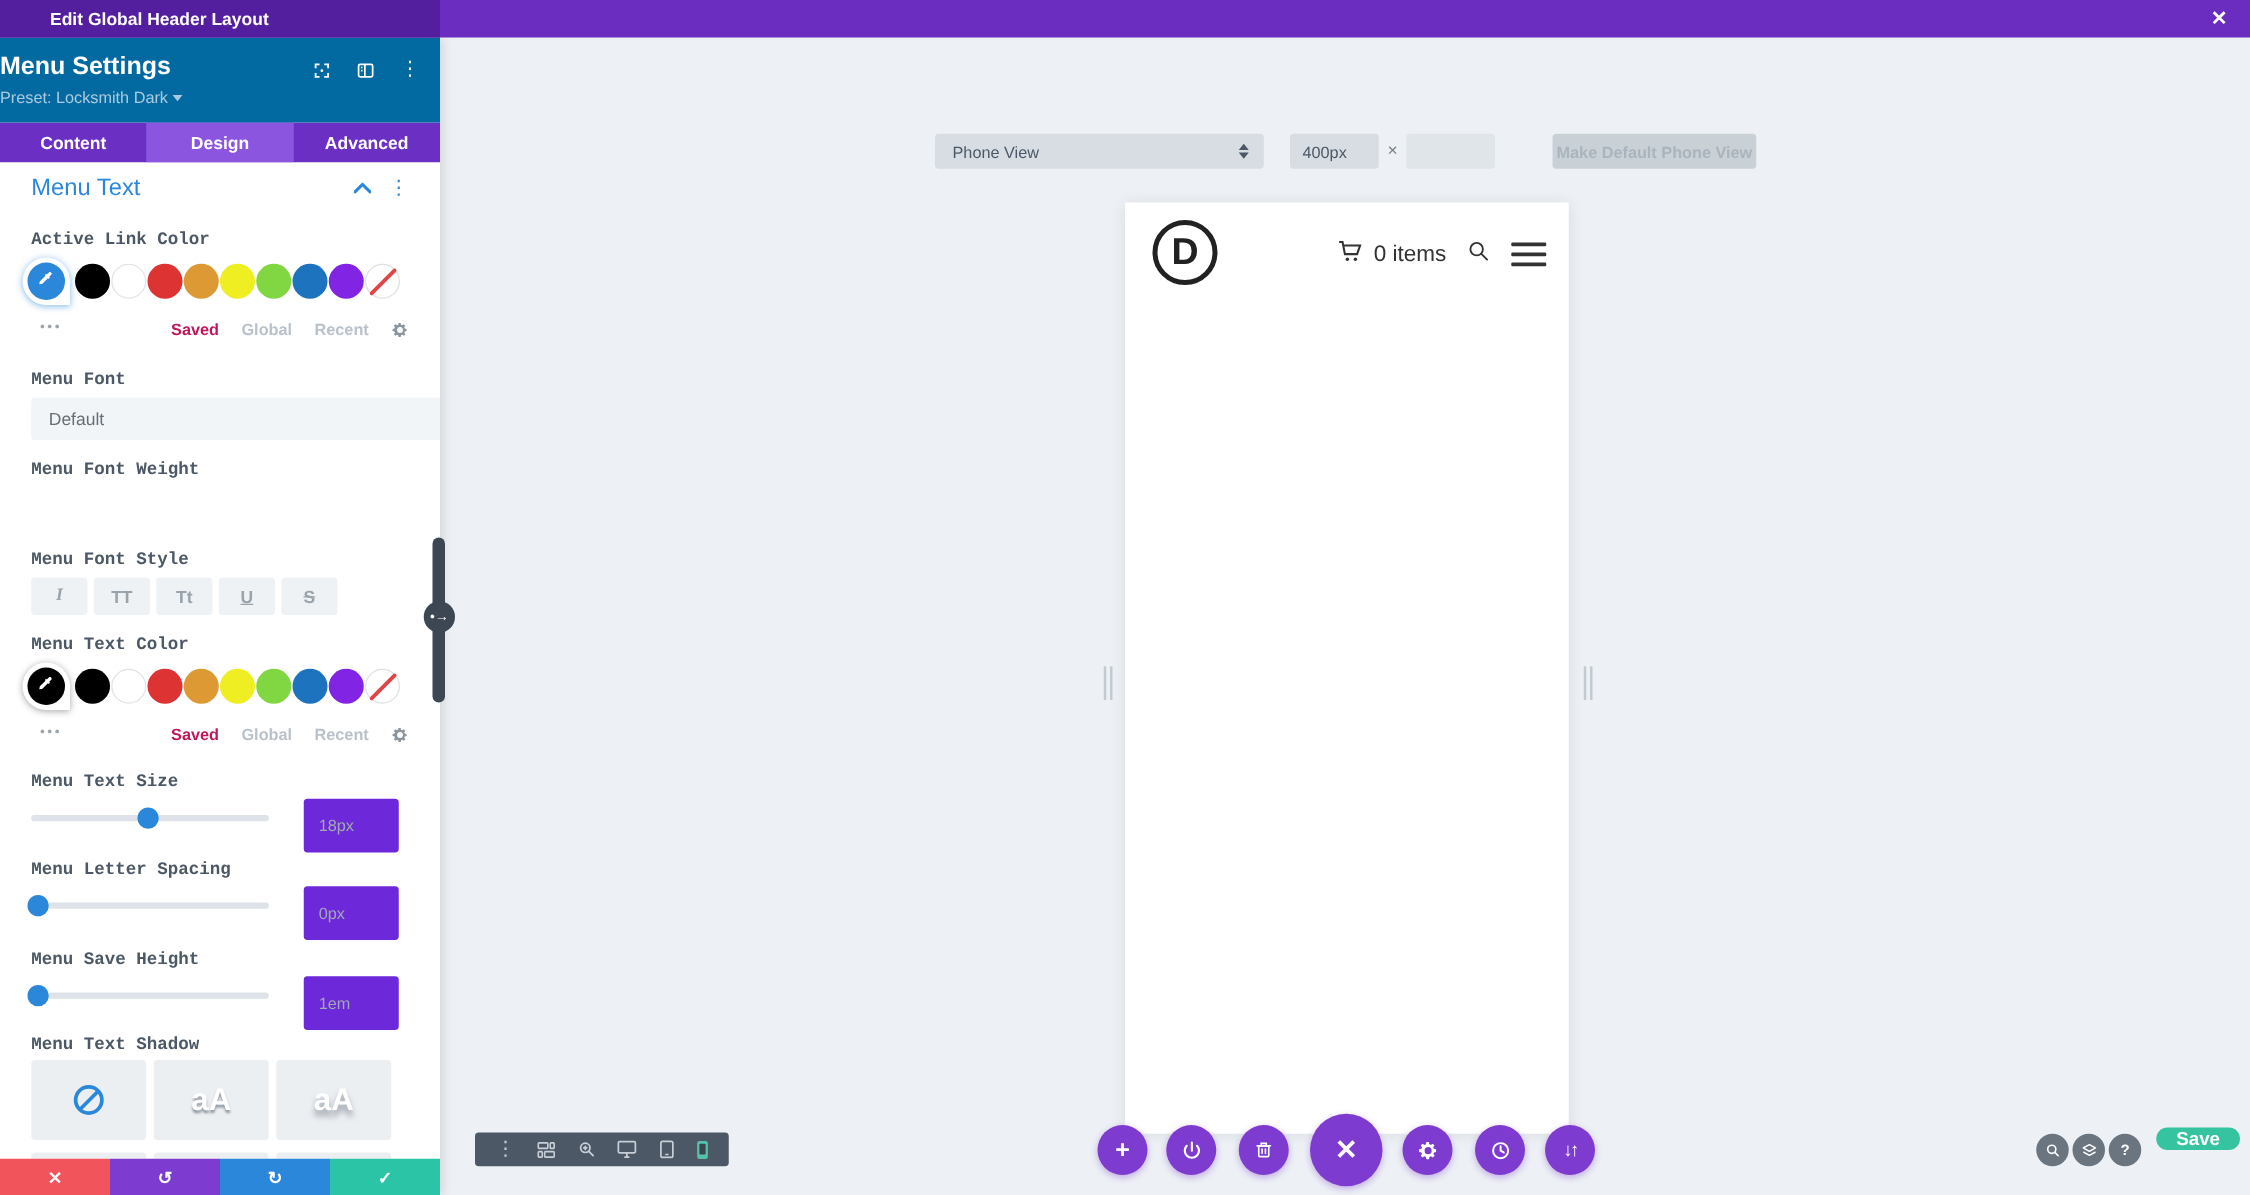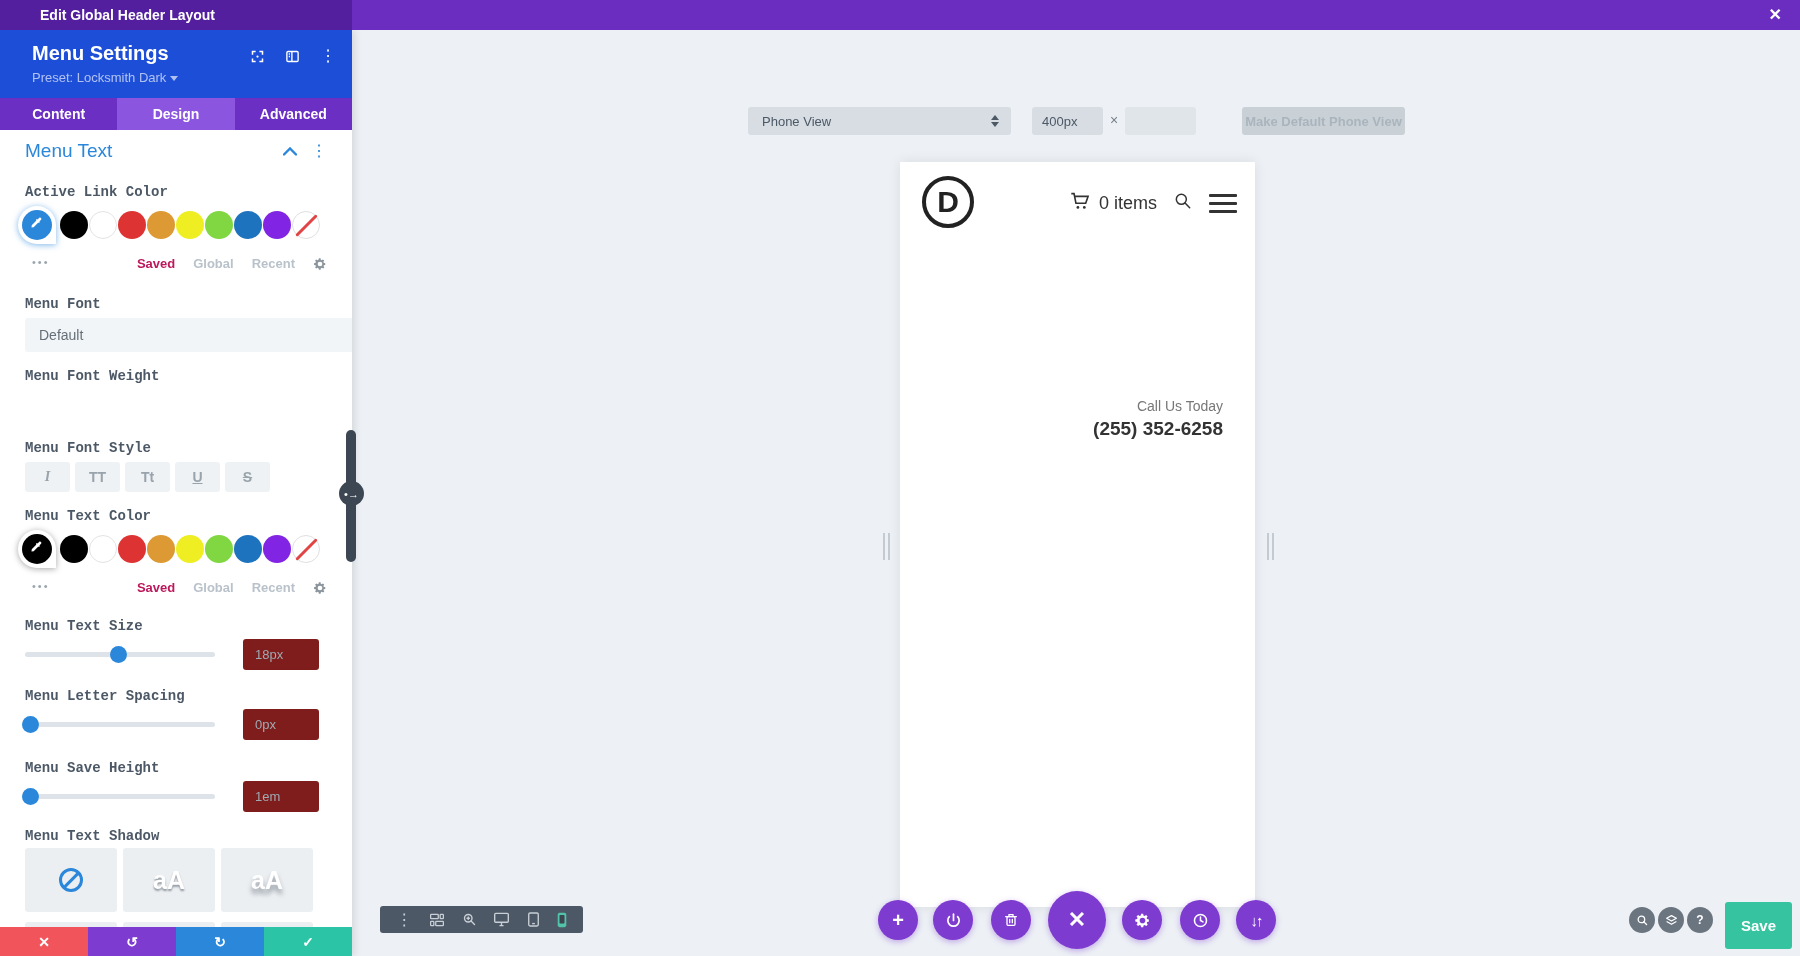--- a/index.html
+++ b/index.html
@@ -7,21 +7,21 @@
   #app { position:relative; width:1800px; height:956px; background:#edf1f5; overflow:hidden; }
 
   
   .topbar { position:absolute; top:0; left:0; width:1800px; height:30px; background:#6a2dc0; z-index:50; }
   .topbar::before { content:""; position:absolute; left:0; top:0; width:352px; height:30px; background:#541f9e; }
   .topbar-title { position:absolute; left:40px; top:7px; color:#fff; font-size:14px; font-weight:bold; }
   .topbar-close { position:absolute; right:18px; top:5px; color:#fff; font-size:16px; font-weight:bold; cursor:pointer; }
 
   
   .panel { position:absolute; left:0; top:30px; width:352px; height:926px; background:#fff; z-index:40; box-shadow:2px 0 8px rgba(0,0,0,.12); }
-  .panel-header { position:relative; height:68px; background:#1d4ed8; padding:12px 32px; }
+  .panel-header { position:relative; height:68px; background:#0369a1; padding:12px 0; }
   .panel-title { color:#fff; font-size:20px; font-weight:bold; }
   .panel-preset { color:rgba(255,255,255,.65); font-size:13px; margin-top:5px; }
   .panel-preset .caret { display:inline-block; margin-left:4px; width:0; height:0; border-left:4px solid transparent; border-right:4px solid transparent; border-top:5px solid rgba(255,255,255,.65); vertical-align:middle; }
   .header-icons { position:absolute; right:16px; top:18px; display:flex; align-items:center; gap:20px; color:#fff; }
   .header-icons svg { display:block; }
   .kebab { font-size:16px; color:#fff; line-height:1; letter-spacing:0; }
 
   .tabs { display:flex; height:32px; background:#6c2fc4; }
   .tab { flex:1; color:#fff; font-size:14px; font-weight:bold; display:flex; align-items:center; justify-content:center; cursor:pointer; }
   .tab.active { background:#8b55e0; }
@@ -66,21 +66,21 @@
   .style-row { display:flex; gap:5px; }
   .style-btn { width:45px; height:30px; background:#eef2f5; border-radius:3px; color:#99a3ab; font-size:14px; font-weight:bold; display:flex; align-items:center; justify-content:center; cursor:pointer; }
   .style-btn.italic { font-style:italic; font-family:"Liberation Serif", serif; }
   .style-btn.underline { text-decoration:underline; }
   .style-btn.strike { text-decoration:line-through; }
 
   
   .slider-row { height:34px; }
   .track { position:absolute; left:0; top:14px; width:190px; height:5px; background:#dde3e9; border-radius:3px; cursor:pointer; }
   .handle { position:absolute; top:-6px; width:17px; height:17px; border-radius:50%; background:#2b87da; cursor:pointer; }
-  .val-box { position:absolute; right:8px; top:1px; width:76px; height:31px; background:#7f1d1d; border:none; border-radius:3px; color:#a0aab2; font-size:13px; padding:0 12px; font-family:"Liberation Sans", sans-serif; }
+  .val-box { position:absolute; right:8px; top:1px; width:76px; height:43px; background:#6d28d9; border:none; border-radius:3px; color:#a0aab2; font-size:13px; padding:0 12px; font-family:"Liberation Sans", sans-serif; }
 
   
   .shadow-row { display:flex; gap:6px; }
   .shadow-tile { width:92px; height:64px; background:#eceff2; border-radius:3px; display:flex; align-items:center; justify-content:center; cursor:pointer; }
   .no-shadow-icon { position:relative; width:24px; height:24px; border:3px solid #2b87da; border-radius:50%; }
   .no-shadow-icon::after { content:""; position:absolute; left:-1px; top:8px; width:20px; height:3px; background:#2b87da; transform:rotate(-45deg); }
   .aa { color:#fff; font-size:25px; font-weight:bold; }
   .aa.soft { text-shadow:0 2px 2px rgba(120,130,140,.8); }
   .aa.hard { text-shadow:0 5px 5px rgba(120,130,140,.75); }
   .shadow-row2 .shadow-tile { height:60px; }
@@ -134,21 +134,21 @@
 
   
   .action { position:absolute; border-radius:50%; background:#7e3bd0; color:#fff; display:flex; align-items:center; justify-content:center; cursor:pointer; box-shadow:0 2px 6px rgba(126,59,208,.4); }
   .action.small { width:40px; height:40px; top:870px; }
   .action.big { width:58px; height:58px; top:861px; font-size:22px; font-weight:bold; }
   .plus-glyph { font-size:20px; font-weight:bold; }
   .sort-glyph { font-size:15px; font-weight:bold; letter-spacing:-2px; }
 
   
   .helper { position:absolute; top:877px; width:26px; height:26px; border-radius:50%; background:#6b7580; color:#fff; display:flex; align-items:center; justify-content:center; cursor:pointer; font-size:12px; font-weight:bold; }
-  .save-btn { position:absolute; left:1373px; top:872px; width:67px; height:47px; background:#35c3a0; border:none; border-radius:3px; color:#fff; font-size:15px; font-weight:bold; cursor:pointer; }
+  .save-btn { position:absolute; left:1373px; top:872px; width:67px; height:18px; background:#35c3a0; border:none; border-radius:13px; color:#fff; font-size:15px; font-weight:bold; cursor:pointer; }
 </style>
 </head>
 <body>
 
 <div id="app">
 
   <div class="topbar">
     <div class="topbar-title">Edit Global Header Layout</div>
     <div class="topbar-close">✕</div>
   </div>
@@ -365,24 +365,20 @@
           <span><svg width="20" height="20" viewBox="0 0 24 24" fill="none" stroke="#333" stroke-width="1.8" stroke-linecap="round">
                 <circle cx="10" cy="10" r="6"></circle>
                 <path d="M14.5 14.5 20 20"></path>
               </svg></span>
           <span class="burger">
               <span></span>
               <span></span>
               <span></span>
             </span>
         </div>
-      </div>
-      <div class="call-block">
-        <div class="call-label">Call Us Today</div>
-        <div class="call-number">(255) 352-6258</div>
       </div>
     </div>
 
     <div class="v-handle left">
         <i></i>
         <i></i>
       </div>
     <div class="v-handle right">
         <i></i>
         <i></i>

